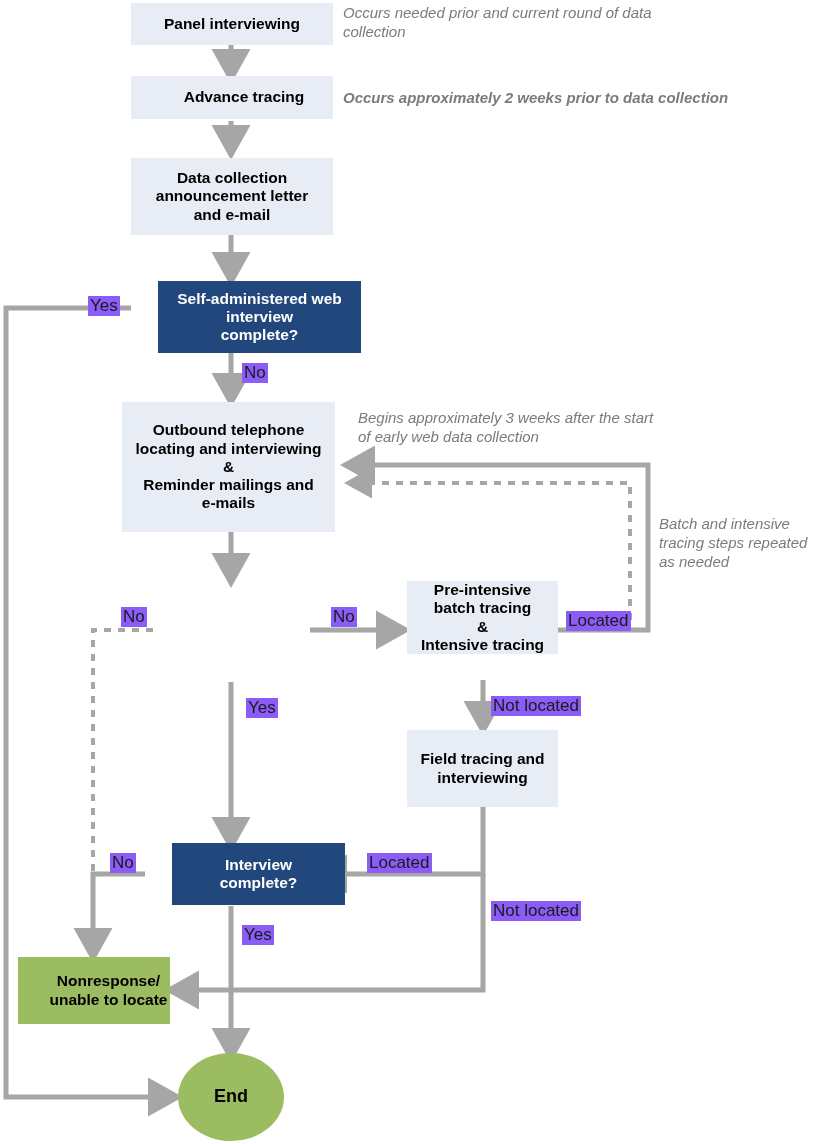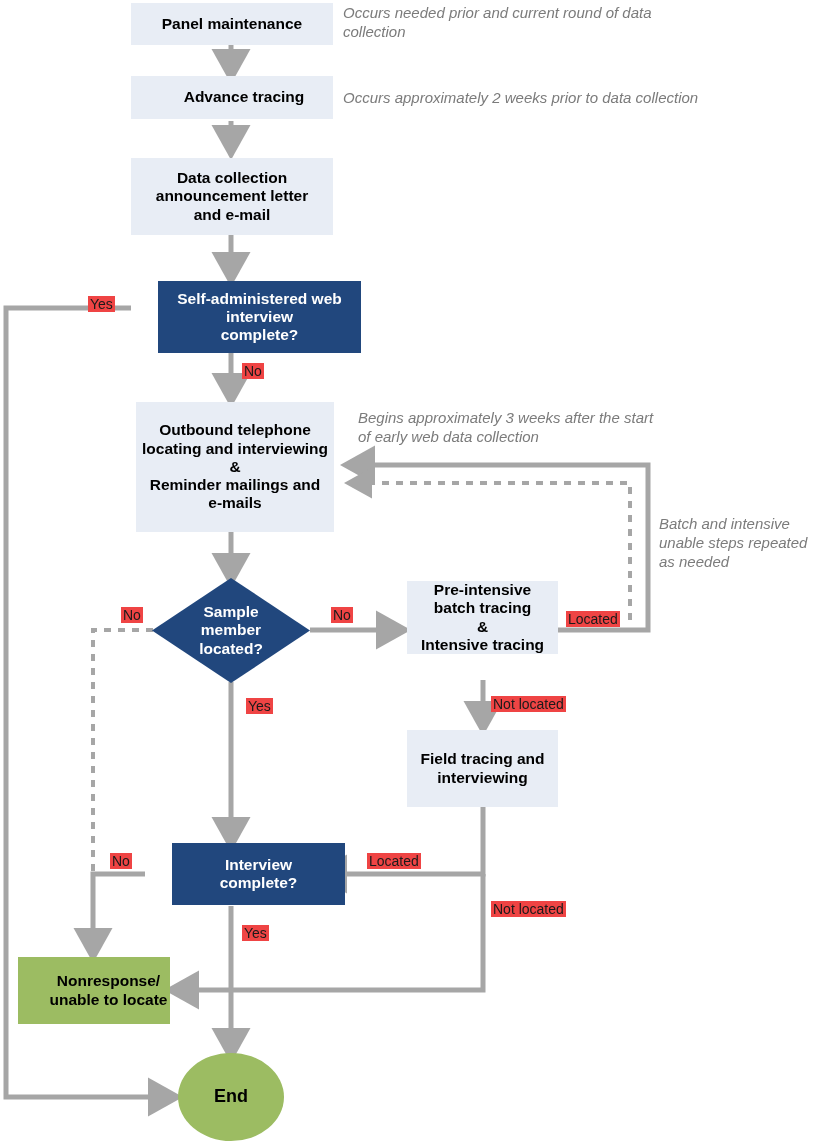--- a/index.html
+++ b/index.html
@@ -85,23 +85,23 @@
   .annot {
     position: absolute;
     font-style: italic;
     font-size: 15px;
     color: #7b7b7b;
     line-height: 1.28;
     z-index: 3;
   }
   .edge-label {
     position: absolute;
-    font-size: 14px;
+    font-size: 17px;
     color: #1a1a1a;
-    background: #ef4444;
+    background: #8b5cf6;
     padding: 0 2px;
     white-space: nowrap;
     z-index: 4;
   }
 </style>
 </head>
 <body>
 
 <div id="canvas">
 
@@ -148,45 +148,39 @@
 
     <g fill="none" stroke="#a6a6a6" stroke-width="4" stroke-dasharray="7 7" stroke-linecap="butt" stroke-linejoin="miter">
 
       <path d="M630,620 L630,483 L352,483" marker-end="url(#ahd)"></path>
 
       <path d="M153,630 L93,630 L93,872"></path>
     </g>
   </svg>
 
   <div class="node node-process" style="left:131px; top:3px; width:202px; height:42px;">
-    <span class="txt">Panel maintenance</span>
+    <span class="txt">Panel interviewing</span>
   </div>
 
   <div class="node node-process" style="left:131px; top:76px; width:202px; height:43px;padding-left:24px;">
     <span class="txt">Advance tracing</span>
   </div>
 
   <div class="node node-process multiline" style="left:131px; top:158px; width:202px; height:77px;">
     <span class="txt">Data collection<br>announcement letter<br>and e-mail</span>
   </div>
 
   <div class="node node-decision-box" style="left:131px; top:281px; width:203px; height:72px;">
     <span class="txt">Self-administered web<br>interview<br>complete?</span>
   </div>
 
-  <div class="node node-process" style="left:136px; top:402px; width:198px; height:130px;">
+  <div class="node node-process" style="left:122px; top:402px; width:213px; height:130px;">
     <span class="txt">Outbound telephone<br>locating and interviewing<br>&amp;<br>Reminder mailings and<br>e-mails</span>
   </div>
 
-  <div class="node-diamond-wrap" style="left:152px; top:578px; width:158px; height:105px;">
-    <svg class="node-diamond-shape" viewBox="0 0 158 105" xmlns="http://www.w3.org/2000/svg">
-      <polygon points="79,0 158,52.5 79,105 0,52.5" fill="#21477d"></polygon>
-    </svg>
-    <div class="node-diamond-label">Sample<br>member<br>located?</div>
-  </div>
 
   <div class="node node-process" style="left:407px; top:581px; width:151px; height:73px;justify-content:flex-end;">
     <span class="txt">Pre-intensive<br>batch tracing<br>&amp;<br>Intensive tracing</span>
   </div>
 
   <div class="node node-process" style="left:407px; top:730px; width:151px; height:77px;">
     <span class="txt">Field tracing and<br>interviewing</span>
   </div>
 
   <div class="node node-decision-box" style="left:145px; top:843px; width:173px; height:62px;">
@@ -196,25 +190,25 @@
   <div class="node node-terminal" style="left:18px; top:957px; width:152px; height:67px;">
     <span class="txt">Nonresponse/<br>unable to locate</span>
   </div>
 
   <div class="node node-end" style="left:178px; top:1053px; width:106px; height:88px;">
     <span class="txt">End</span>
   </div>
 
   <div class="annot" style="left:343px; top:3px; width:365px;">Occurs needed prior and current round of data collection</div>
 
-  <div class="annot" style="left:343px; top:88px; width:420px;">Occurs approximately 2 weeks prior to data collection</div>
+  <div class="annot" style="left:343px; top:88px; width:420px;font-weight:bold;">Occurs approximately 2 weeks prior to data collection</div>
 
   <div class="annot" style="left:358px; top:408px; width:310px;">Begins approximately 3 weeks after the start of early web data collection</div>
 
-  <div class="annot" style="left:659px; top:514px; width:165px;">Batch and intensive unable steps repeated as needed</div>
+  <div class="annot" style="left:659px; top:514px; width:165px;">Batch and intensive tracing steps repeated as needed</div>
 
   <div class="edge-label" style="left:88px; top:296px;">Yes</div>
 
   <div class="edge-label" style="left:242px; top:363px;">No</div>
 
   <div class="edge-label" style="left:121px; top:607px;">No</div>
 
   <div class="edge-label" style="left:331px; top:607px;">No</div>
 
   <div class="edge-label" style="left:246px; top:698px;">Yes</div>

